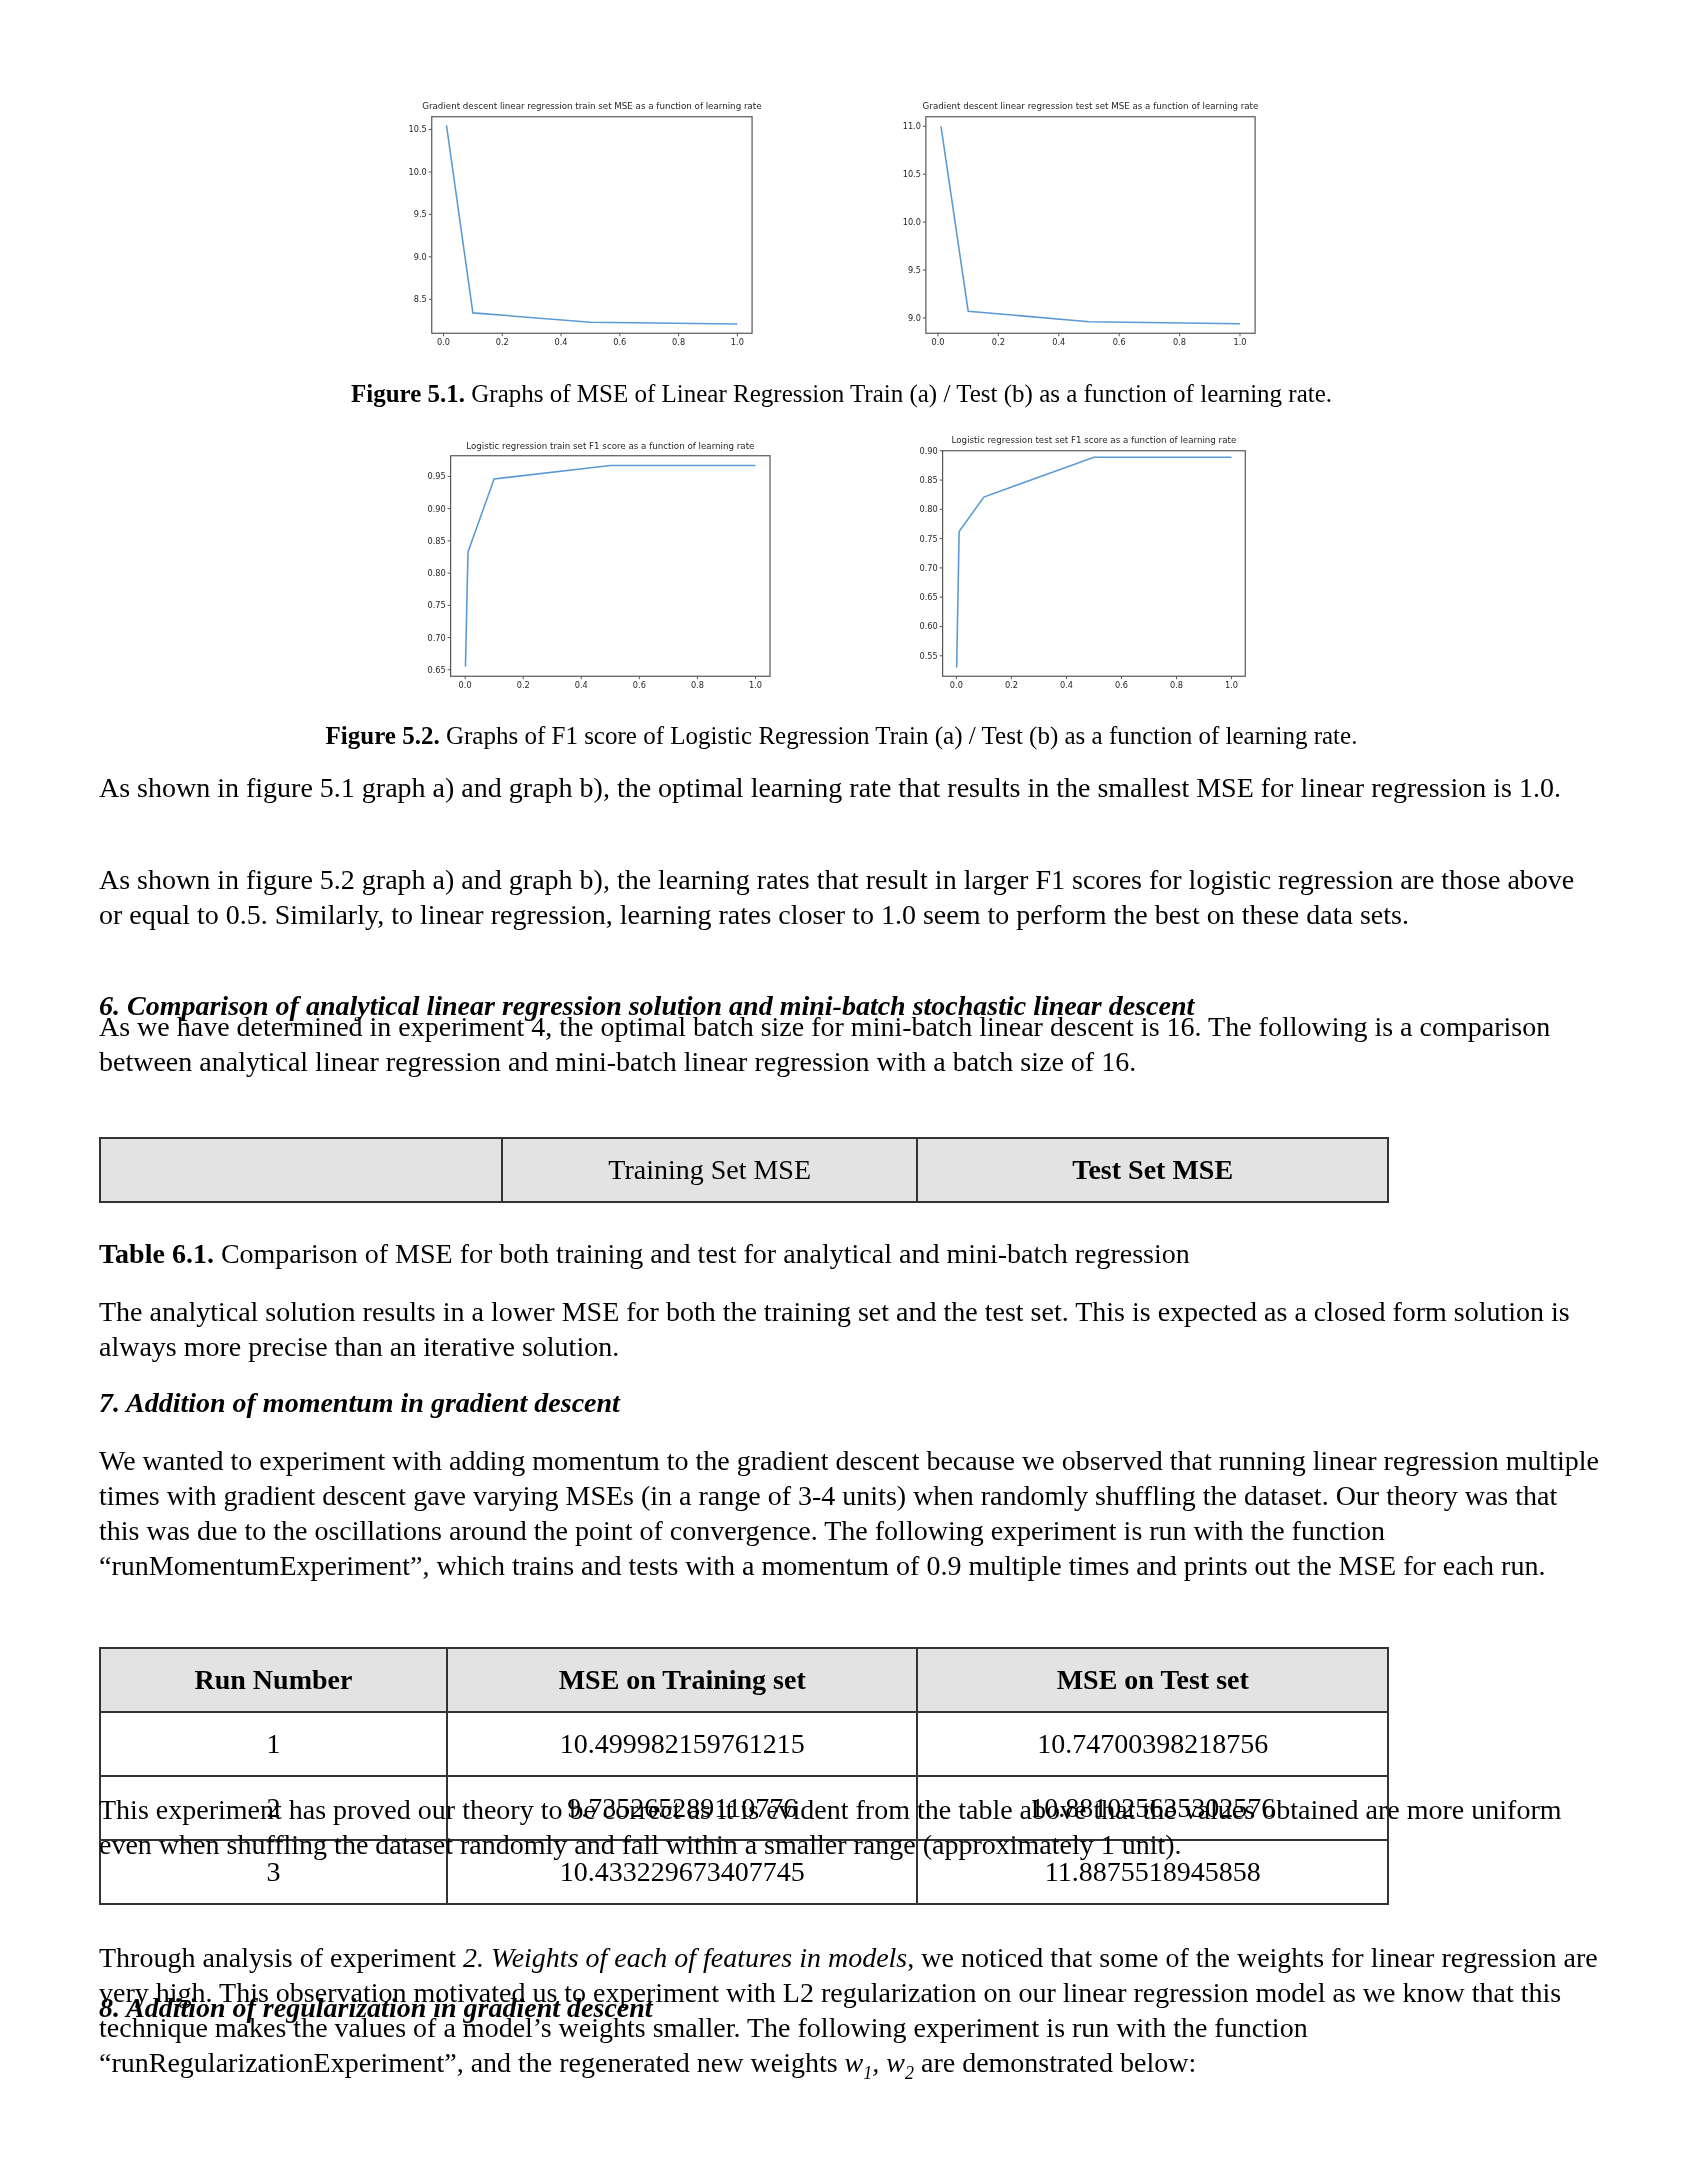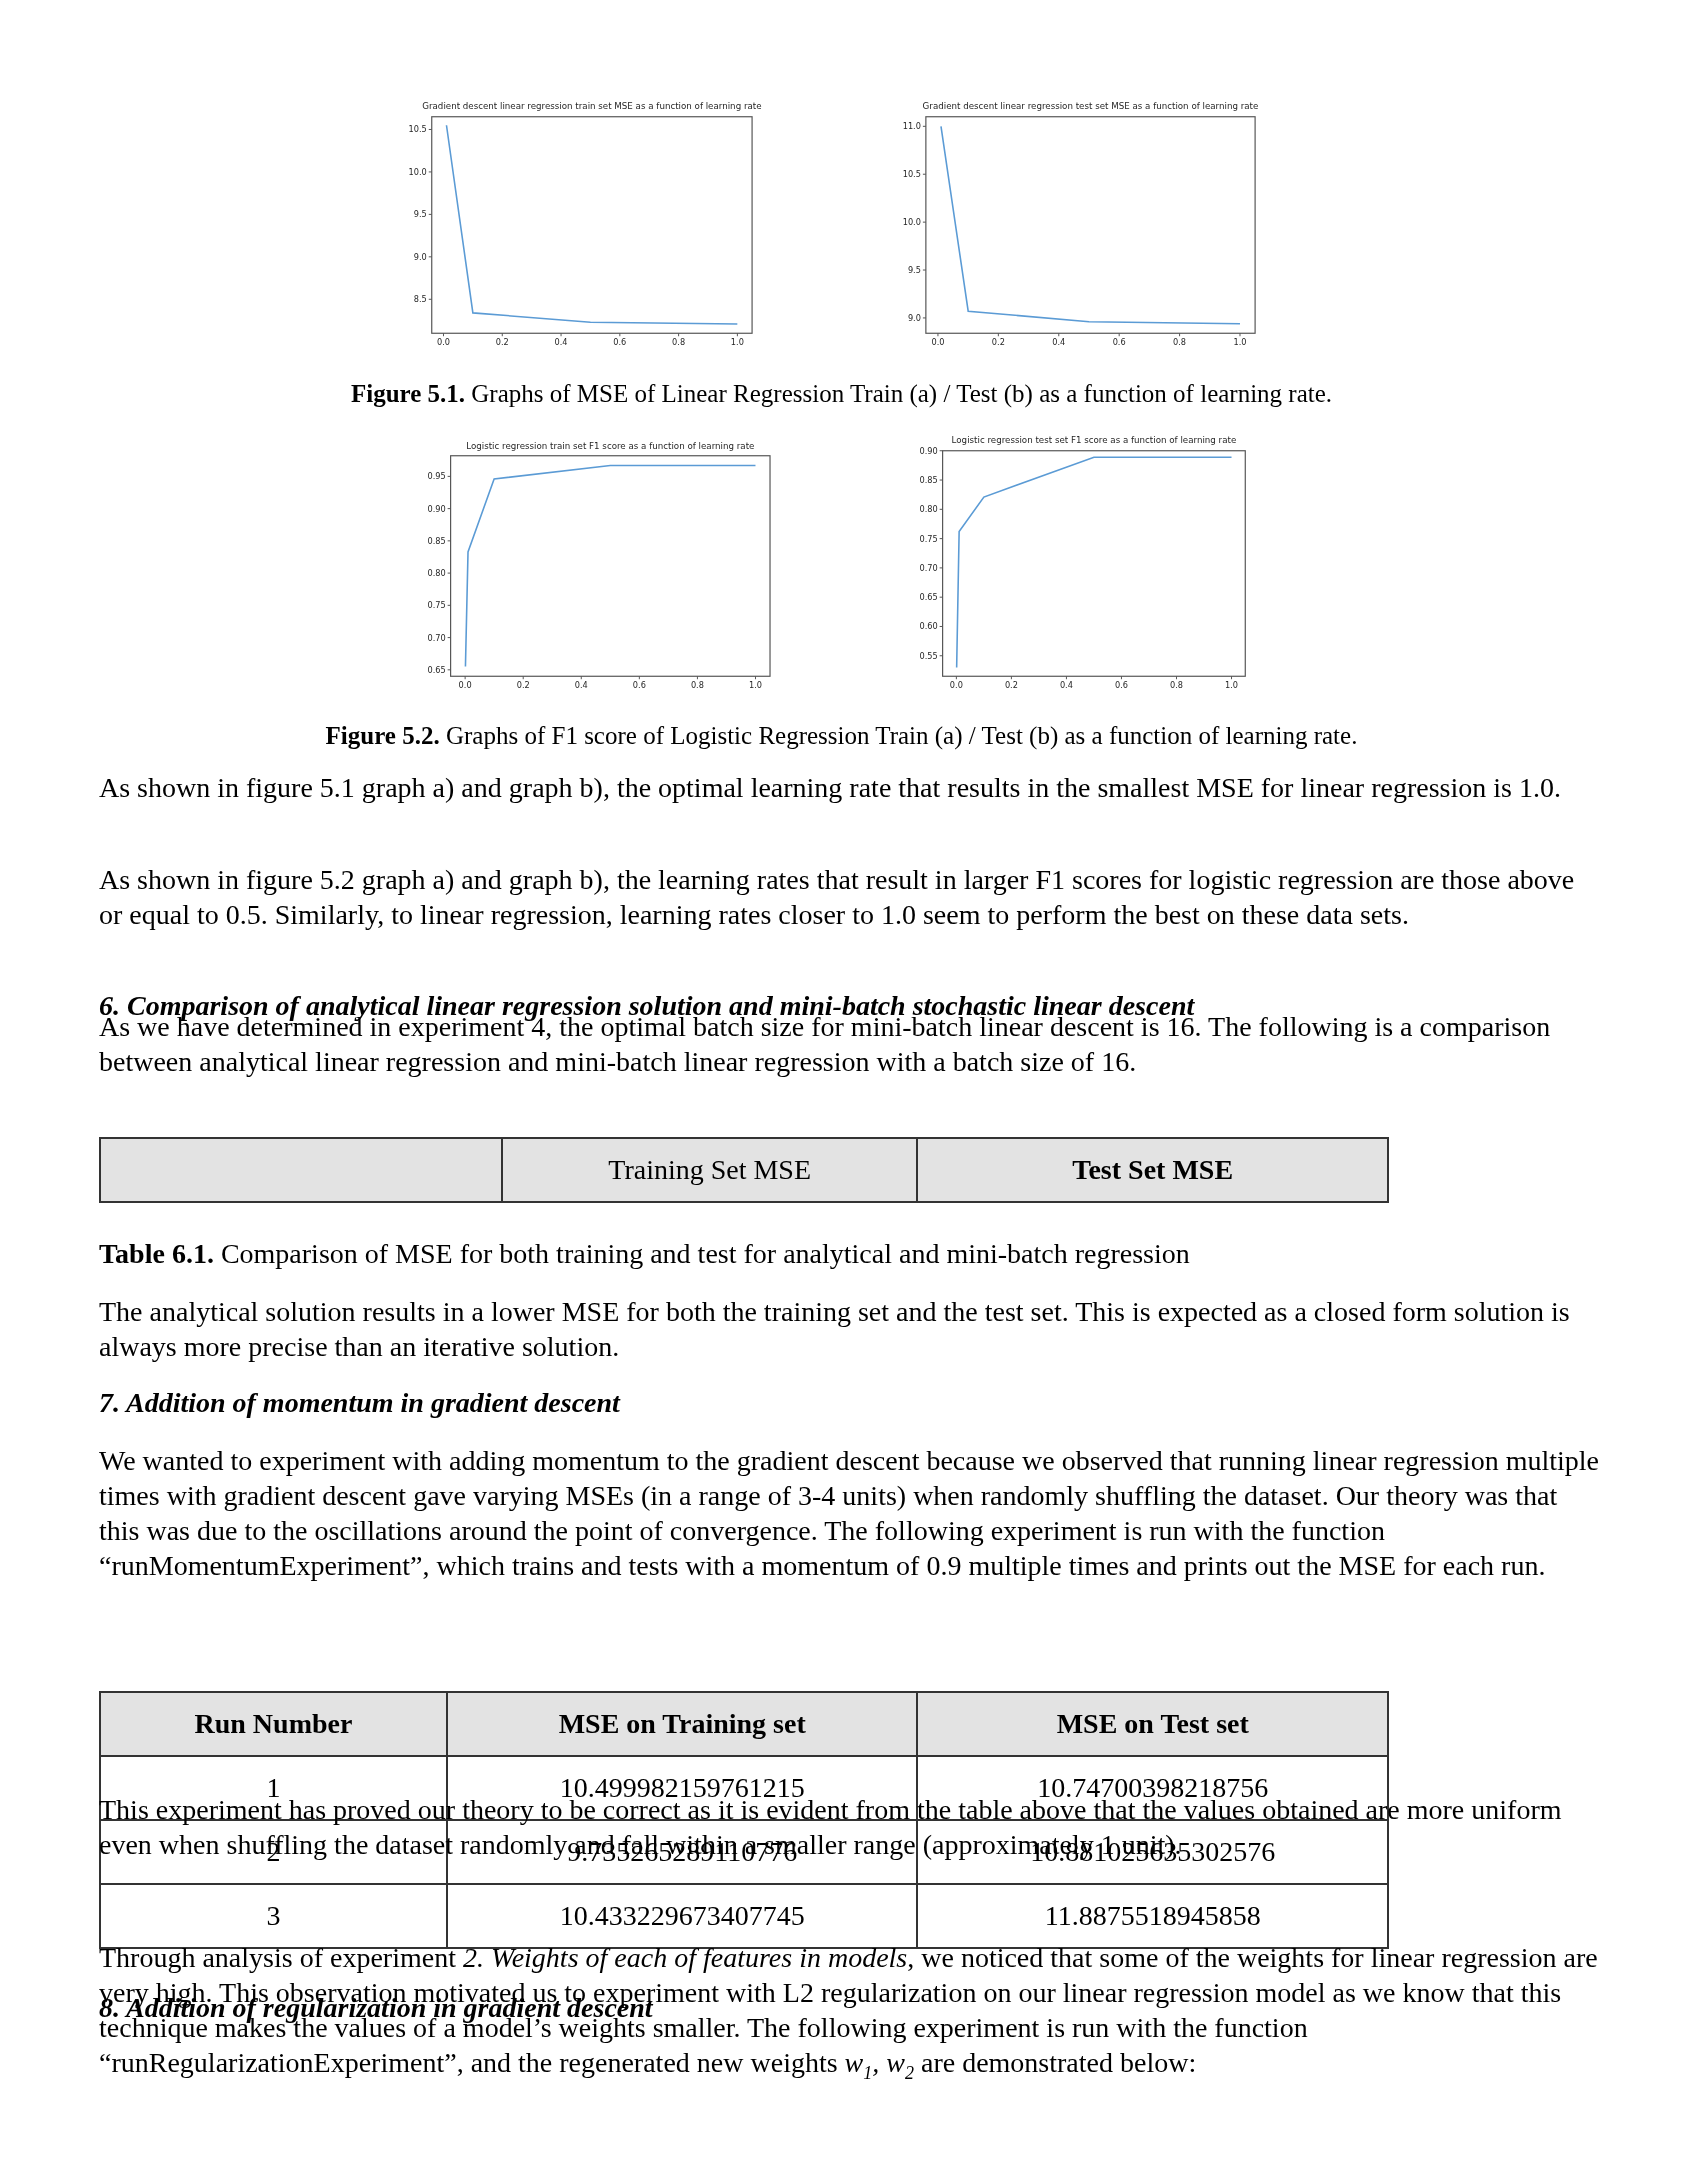--- a/index.html
+++ b/index.html
@@ -172,21 +172,21 @@
   </table>
 <div class="tcap" style="top:1238px;">
   <b>Table 6.1.</b><span> Comparison of MSE for both training and test for analytical and mini-batch regression</span>
 </div>
 
 <div class="para" style="top:1294px;">The analytical solution results in a lower MSE for both the training set and the test set. This is expected as a closed form solution is always more precise than an iterative solution.</div>
 
 <div class="heading" style="top:1387px;">7. Addition of momentum in gradient descent</div>
 <div class="para" style="top:1443px;">We wanted to experiment with adding momentum to the gradient descent because we observed that running linear regression multiple times with gradient descent gave varying MSEs (in a range of 3-4 units) when randomly shuffling the dataset. Our theory was that this was due to the oscillations around the point of convergence. The following experiment is run with the function “runMomentumExperiment”, which trains and tests with a momentum of 0.9 multiple times and prints out the MSE for each run.</div>
 
-<table class="data bold-head" style="top:1691px; width:1290px;">
+<table class="data bold-head" style="top:1647px; width:1290px;">
   <tbody>
       <tr class="head">
     <th style="width:348px;">Run Number</th>
     <th style="width:468px;">MSE on Training set</th>
     <th style="width:468px;">MSE on Test set</th>
   </tr>
   <tr>
     <td>1</td>
     <td>10.499982159761215</td>
     <td>10.74700398218756</td>

